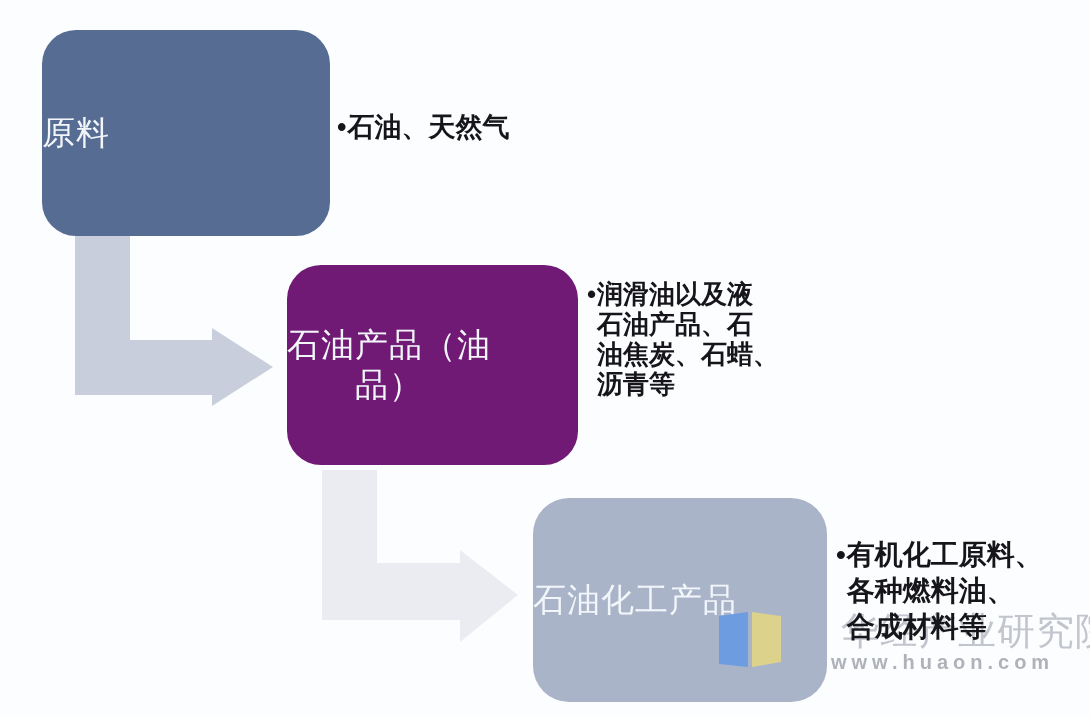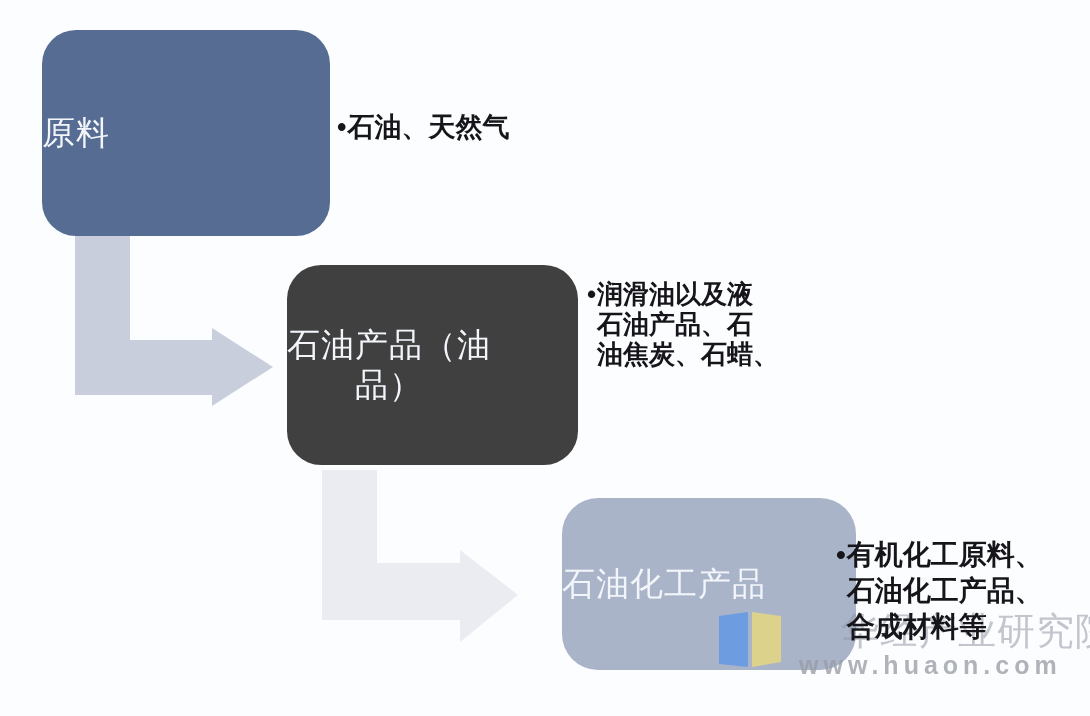--- a/index.html
+++ b/index.html
@@ -26,21 +26,21 @@
   }
   .node-title {
     color: #f2f5fa;
     font-size: 33px;
     line-height: 40px;
     letter-spacing: 1px;
     font-weight: 500;
   }
   .node1 { left: 42px;  top: 30px;  width: 288px; height: 206px; border-radius: 34px; }
   .node2 { left: 287px; top: 265px; width: 291px; height: 200px; border-radius: 34px; }
-  .node3 { left: 562px; top: 498px; width: 294px; height: 172px; border-radius: 36px; }
+  .node3 { left: 533px; top: 498px; width: 294px; height: 204px; border-radius: 36px; }
 
   
   .arrow { position: absolute; z-index: 0; }
   .arrow1 { left: 75px;  top: 236px; }
   .arrow2 { left: 322px; top: 470px; }
 
   
   .detail {
     position: absolute;
     display: flex;
@@ -57,22 +57,22 @@
 
   
   .wm-logo { position: absolute; left: 719px; top: 612px; width: 62px; height: 58px; z-index: 2; }
   .wm-name {
     position: absolute; left: 793px; top: 606px;
     font-size: 38px; letter-spacing: 1px;
     color: rgba(146, 152, 164, 0.55);
     white-space: nowrap; z-index: 2; margin-left: 48px;
   }
   .wm-url {
-    position: absolute; left: 799px; top: 651px;
-    font-size: 25px; font-weight: bold; letter-spacing: 5px;
+    position: absolute; left: 831px; top: 651px;
+    font-size: 20px; font-weight: bold; letter-spacing: 5px;
     color: rgba(152, 156, 164, 0.78);
     white-space: nowrap; z-index: 2;
   }
 </style>
 </head>
 <body>
 
 <div class="stage">
 
   <svg class="arrow arrow1" width="198" height="186" viewBox="0 0 198 186">
@@ -82,21 +82,21 @@
   <svg class="arrow arrow2" width="196" height="176" viewBox="0 0 196 176">
     <polygon points="0,0 55,0 55,93 138,93 138,80 196,125 138,172 138,150 0,150" fill="#eaecf2"></polygon>
   </svg>
 
   <div class="node node1" style="background-color: rgb(86, 108, 147);">
     <div class="node-title">
         <div>原料</div>
       </div>
   </div>
 
-  <div class="node node2" style="background-color: #404040;">
+  <div class="node node2" style="background-color: #701a75;">
     <div class="node-title">
         <div>石油产品（油</div>
         <div>品）</div>
       </div>
   </div>
 
   <div class="node node3" style="background-color: rgb(169, 180, 201);">
     <div class="node-title">
         <div>石油化工产品</div>
       </div>
@@ -108,28 +108,29 @@
         <div>石油、天然气</div>
       </div>
   </div>
 
   <div class="detail detail2">
     <span class="bullet">•</span>
     <div class="detail-lines">
         <div>润滑油以及液</div>
         <div>石油产品、石</div>
         <div>油焦炭、石蜡、</div>
+        <div>沥青等</div>
       </div>
   </div>
 
   <div class="detail detail3">
     <span class="bullet">•</span>
     <div class="detail-lines">
         <div>有机化工原料、</div>
-        <div>石油化工产品、</div>
+        <div>各种燃料油、</div>
         <div>合成材料等</div>
       </div>
   </div>
 
   <svg class="wm-logo" viewBox="0 0 62 58">
     <polygon points="0,4 29,0 29,55 0,52" fill="#6d9ce1"></polygon>
     <polygon points="33,0 62,4 62,50 33,55" fill="#ddd28c"></polygon>
   </svg>
 
   <div class="wm-name">华经产业研究院</div>

